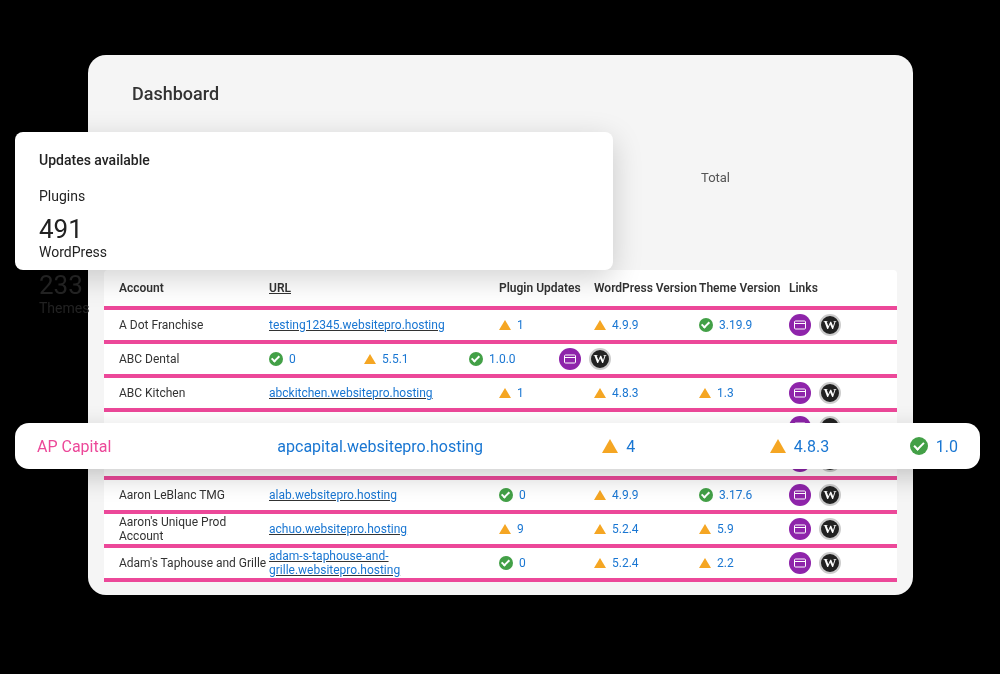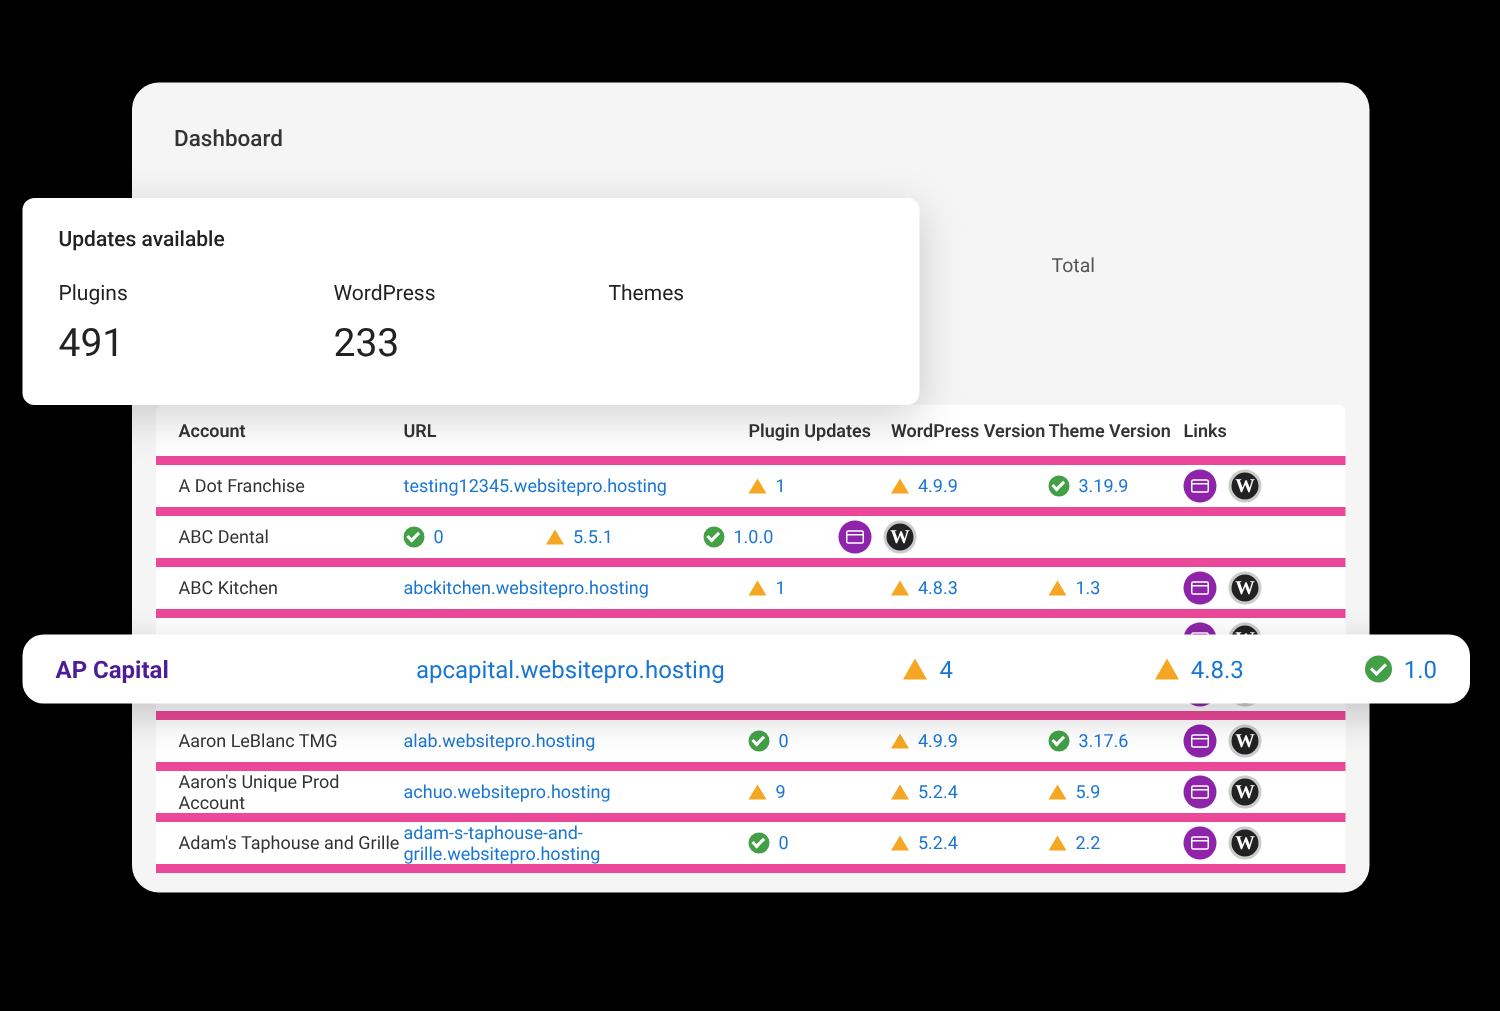--- a/index.html
+++ b/index.html
@@ -16,24 +16,25 @@
     left: 88px;
     top: 55px;
     width: 825px;
     height: 540px;
     background: #f5f5f5;
     border-radius: 18px;
     overflow: hidden;
     box-shadow: 0 2px 10px rgba(0,0,0,.1);
   }
   .dashboard-title {
-    font-size: 15px;
+    font-size: 18px;
     font-weight: 500;
     color: #333;
     padding: 28px 0 20px 28px;
+    margin-left: 16px;
   }
   .totals-area {
     position: absolute;
     right: 42px;
     top: 115px;
     width: 170px;
   }
   .totals-label {
     font-size: 13px;
     color: #555;
@@ -48,34 +49,34 @@
     left: 16px;
     right: 16px;
     top: 215px;
     background: #fff;
     border-radius: 4px;
   }
   .table-header, .table-row {
     display: flex;
     align-items: center;
     padding: 0 15px;
-    border-bottom: 6px solid #ec4899;
+    border-bottom: 4px solid #ec4899;
     font-size: 12px;
   }
   .table-header {
     height: 40px;
     font-weight: 600;
     color: #333;
   }
   .table-row {
     height: 34px;
     color: #333;
   }
   .col-account { width: 150px; }
-  .col-url { width: 230px; }
+  .col-url { width: 230px; text-decoration: underline; }
   .col-plugin { width: 95px; }
   .col-wp { width: 105px; }
   .col-theme { width: 90px; }
   .col-links { flex: 1; display: flex; gap: 8px; align-items: center; }
   .link-blue { color: #1976d2; cursor: pointer; font-size: 12px; }
   .status-cell { display: flex; align-items: center; gap: 6px; font-size: 12px; color: #1976d2; }
   .tri {
     width: 0; height: 0;
     border-left: 6px solid transparent;
     border-right: 6px solid transparent;
@@ -126,41 +127,41 @@
     border-radius: 8px;
     box-shadow: 0 8px 30px rgba(0,0,0,.18);
     padding: 20px 24px 0 24px;
   }
   .updates-title {
     font-size: 14px;
     font-weight: 500;
     color: #222;
     margin-bottom: 20px;
   }
-  .updates-row { display: flex; }
+  .updates-row { display: flex; flex-direction: column; }
   .updates-item { flex: 1; }
   .updates-label { font-size: 14px; color: #222; margin-bottom: 10px; }
   .updates-value { font-size: 26px; color: #222; }
 
   
   .featured-row {
     position: absolute;
     left: 15px;
     top: 423px;
     width: 965px;
     height: 46px;
     background: #fff;
     border-radius: 14px;
     box-shadow: 0 8px 26px rgba(0,0,0,.20);
     display: flex;
     align-items: center;
     padding: 0 22px;
     font-size: 16px;
   }
-  .featured-row .fr-account { width: 244px; color: #4c1d95; font-weight: bold; }
+  .featured-row .fr-account { width: 244px; color: #ec4899; }
   .featured-row .fr-url { width: 330px; color: #1976d2; }
   .featured-row .fr-num { display: flex; align-items: center; gap: 8px; color: #1976d2; }
   .featured-row .fr-col1 { width: 170px; }
   .featured-row .fr-col2 { width: 130px; }
   .featured-row .fr-col3 { }
   .tri-lg {
     width: 0; height: 0;
     border-left: 8px solid transparent;
     border-right: 8px solid transparent;
     border-bottom: 14px solid #f5a623;

